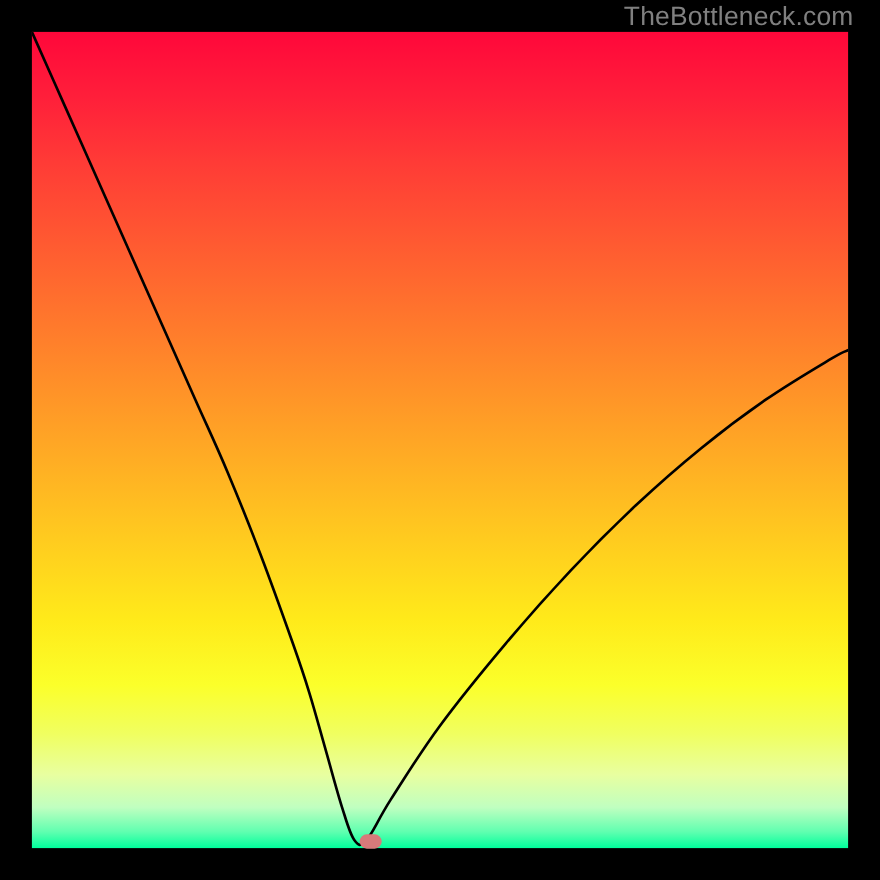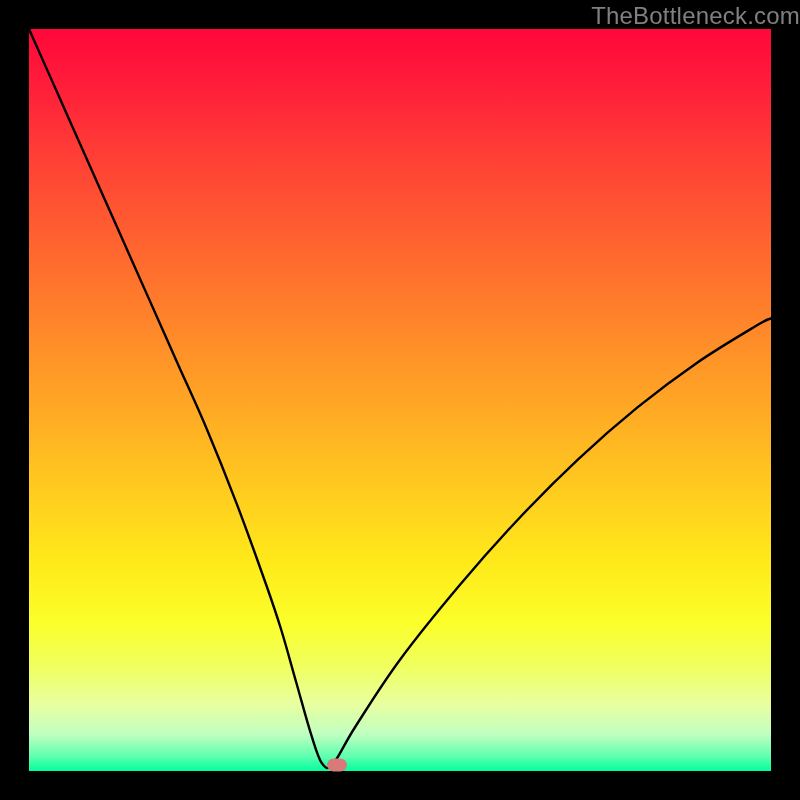--- a/index.html
+++ b/index.html
@@ -7,21 +7,21 @@
     width: 800px;
     height: 800px;
     background: #000;
     position: relative;
     font-family: Arial, Helvetica, sans-serif;
     overflow: hidden;
   }
   .watermark {
     position: absolute;
     top: 2px;
-    right: 0;
+    right: 24px;
     color: #808080;
     font-size: 24px;
     font-weight: 500;
     letter-spacing: 0.2px;
     z-index: 10;
   }
   .plot-area {
     position: absolute;
     left: 29px;
     top: 29px;

